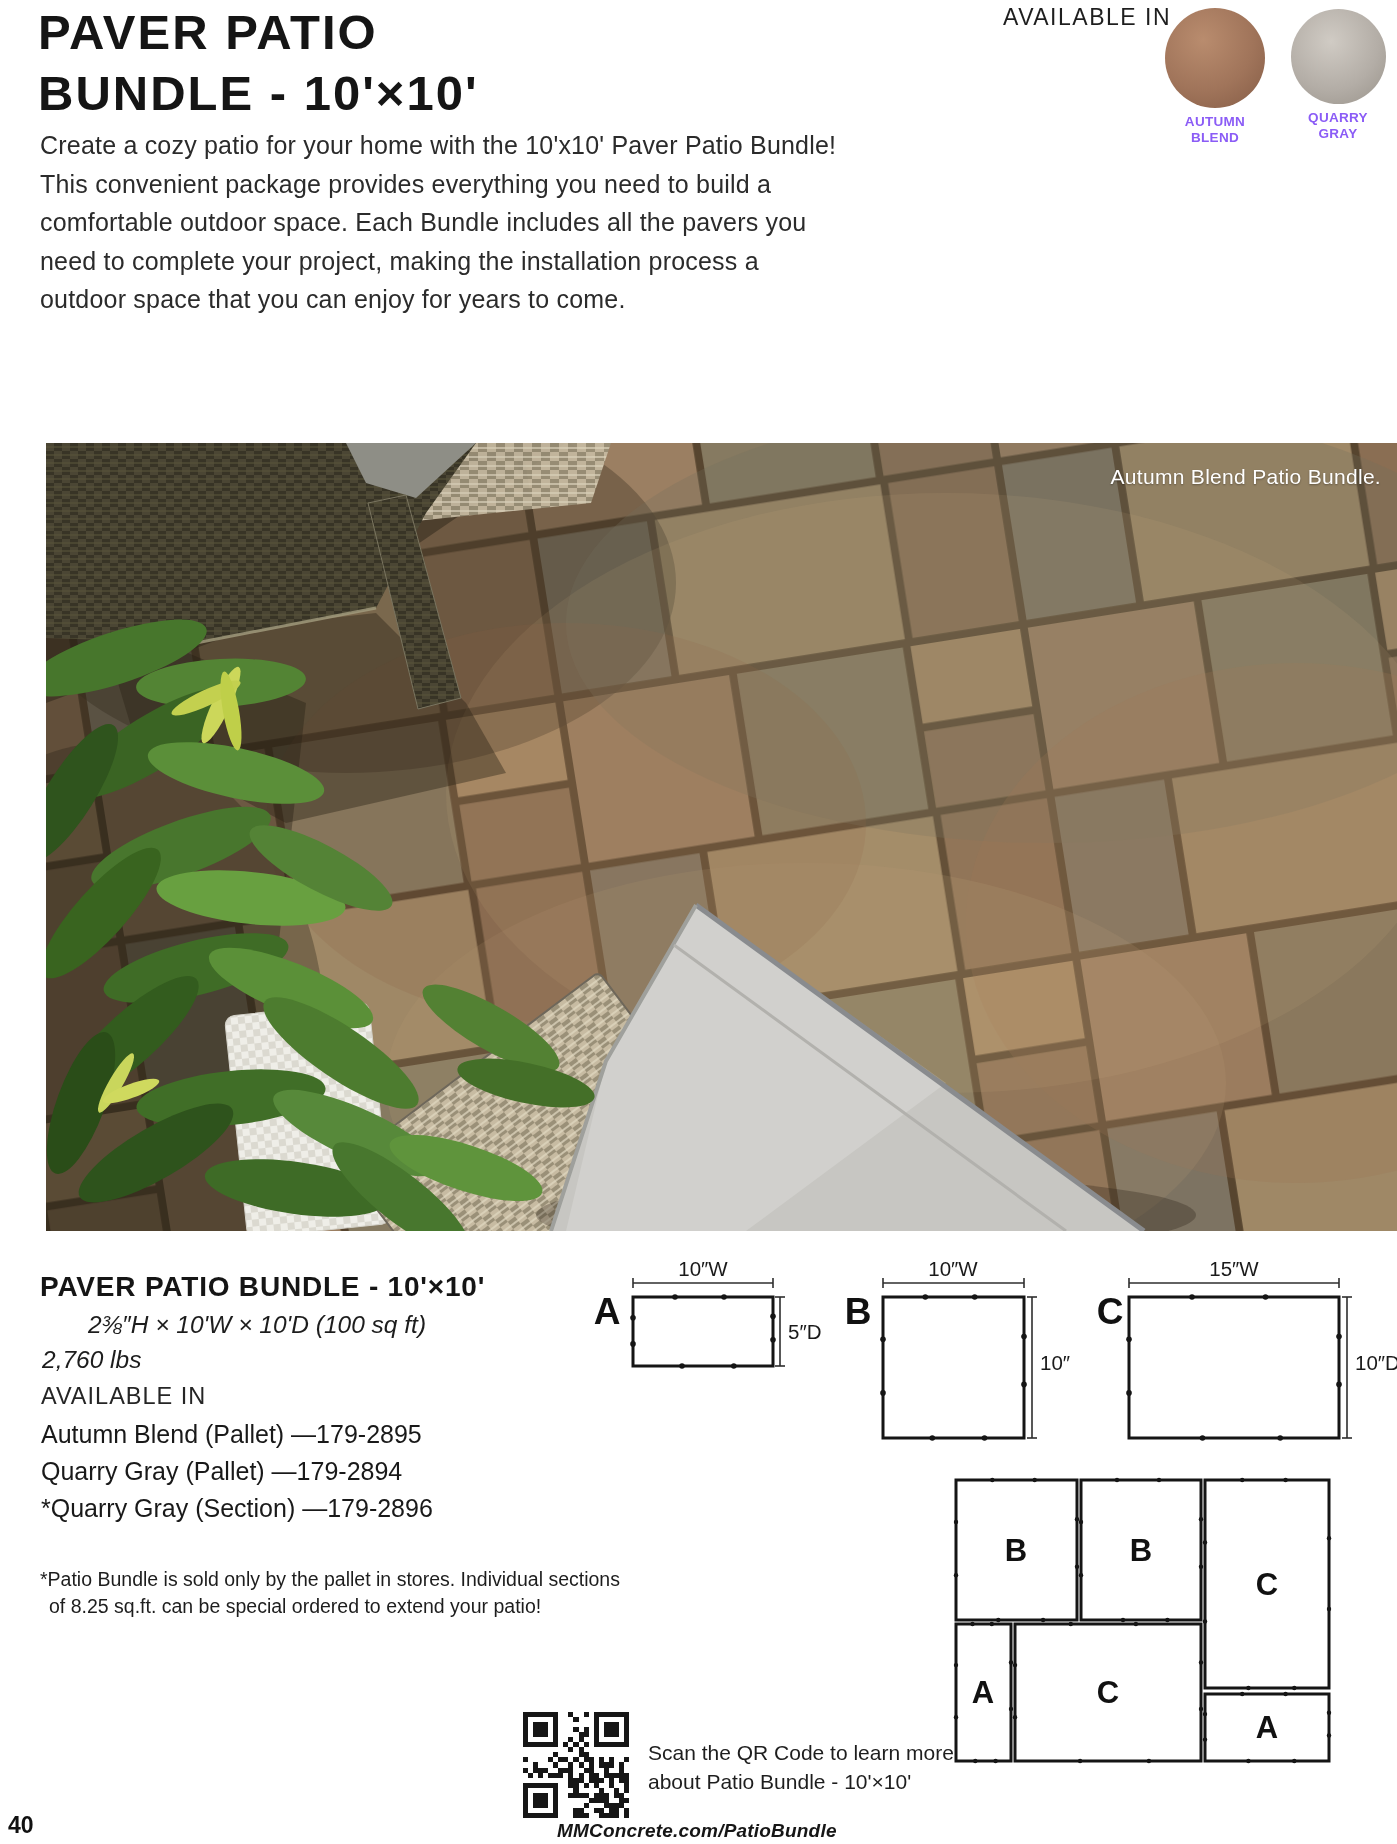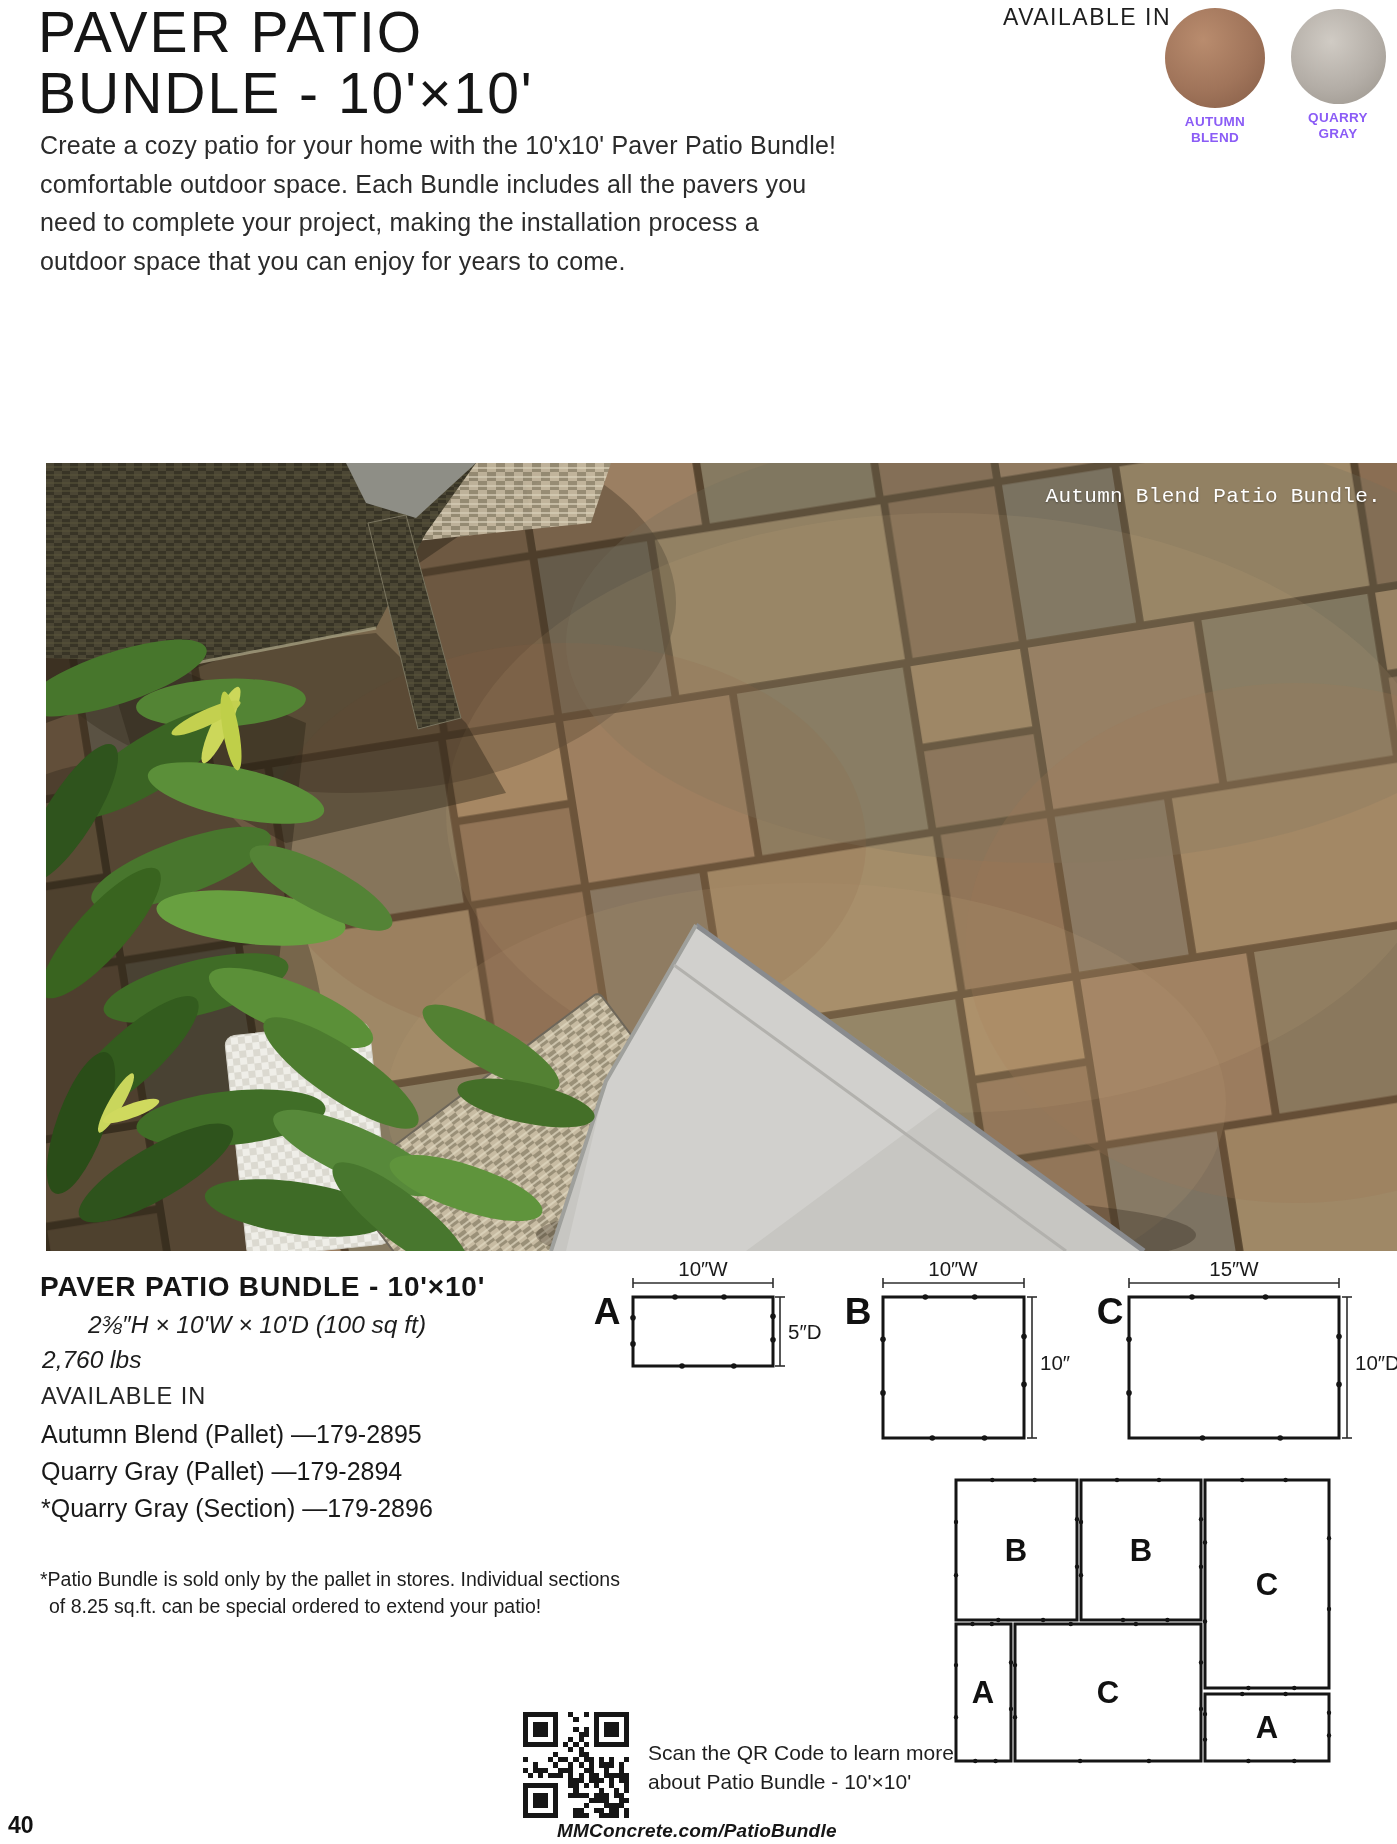--- a/index.html
+++ b/index.html
@@ -1,39 +1,39 @@
 <!DOCTYPE html>
 <html><head>
 <meta charset="utf-8">
 <style>
   html,body{margin:0;padding:0;background:#ffffff;}
   .page{position:relative;width:1397px;height:1844px;background:#fff;overflow:hidden;
         font-family:"Liberation Sans",sans-serif;color:#1c1c1c;}
 
   
-  .title{position:absolute;left:38px;top:2px;font-size:57px;font-weight:normal;
+  .title{position:absolute;left:38px;top:2px;font-size:49px;font-weight:bold;
          letter-spacing:2px;line-height:61px;color:#151515;}
   .description{position:absolute;left:40px;top:126px;font-size:25px;line-height:38.5px;
          color:#2b2b2b;letter-spacing:.2px;}
   .avail-top{position:absolute;left:1003px;top:4px;font-size:23px;letter-spacing:1.5px;color:#1e1e1e;}
   .swatch{position:absolute;}
   .swatch .circle{border-radius:50%;}
   .swatch .lbl{position:absolute;width:140px;text-align:center;font-size:13.5px;font-weight:bold;
          line-height:15.5px;letter-spacing:.3px;color:#8b5cf6;}
   #sw-autumn{left:1165px;top:8px;}
   #sw-autumn .circle{width:100px;height:100px;
      background:radial-gradient(circle at 38% 32%,#b98c6e,#a0745a 55%,#8a614a 90%);}
   #sw-autumn .lbl{left:-20px;top:106px;}
   #sw-quarry{left:1291px;top:9px;}
   #sw-quarry .circle{width:95px;height:95px;
      background:radial-gradient(circle at 42% 34%,#d0cbc4,#b3ada6 58%,#9d978f 92%);}
   #sw-quarry .lbl{left:-23px;top:101px;}
 
   
-  .photo{position:absolute;left:46px;top:463px;width:1351px;height:788px;overflow:hidden;font-family:Liberation Mono, monospace;}
+  .photo{position:absolute;left:46px;top:443px;width:1351px;height:788px;overflow:hidden;}
   .photo svg{display:block;}
   .photo-caption{position:absolute;right:16px;top:22px;color:#fff;font-size:21px;
          letter-spacing:.3px;text-shadow:0 1px 2px rgba(0,0,0,.35);}
 
   
   .d-heading{position:absolute;left:40px;top:1271px;font-size:28px;font-weight:bold;
          letter-spacing:.8px;color:#151515;}
   .d-spec{position:absolute;left:42px;top:1311px;font-size:24.5px;font-style:italic;color:#1d1d1d;margin-left:46px;}
   .d-weight{position:absolute;left:42px;top:1346px;font-size:24.5px;font-style:italic;color:#1d1d1d;}
   .d-avail{position:absolute;left:41px;top:1383px;font-size:23.5px;letter-spacing:1px;color:#252525;}
@@ -65,20 +65,21 @@
 
 <div class="page">
 
   <div class="title">
     <div>PAVER PATIO</div>
     <div>BUNDLE - 10'×10'</div>
   </div>
 
   <div class="description">
     <div>Create a cozy patio for your home with the 10'x10' Paver Patio Bundle!</div>
+    <div>This convenient package provides everything you need to build a</div>
     <div>comfortable outdoor space. Each Bundle includes all the pavers you</div>
     <div>need to complete your project, making the installation process a</div>
     <div>outdoor space that you can enjoy for years to come.</div>
   </div>
 
   <div class="avail-top">AVAILABLE IN</div>
 
   <div class="swatch" id="sw-autumn">
     <div class="circle"></div>
     <div class="lbl">

